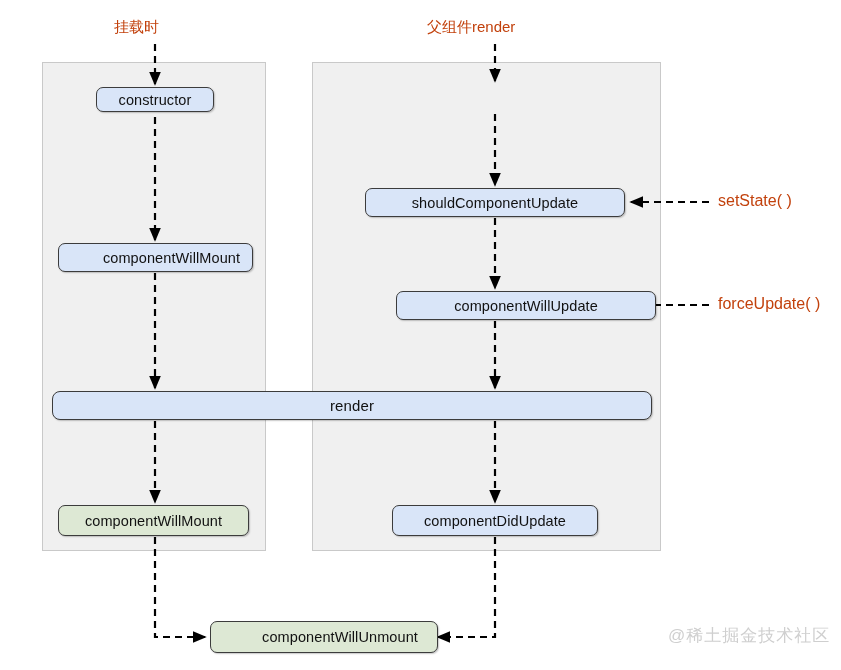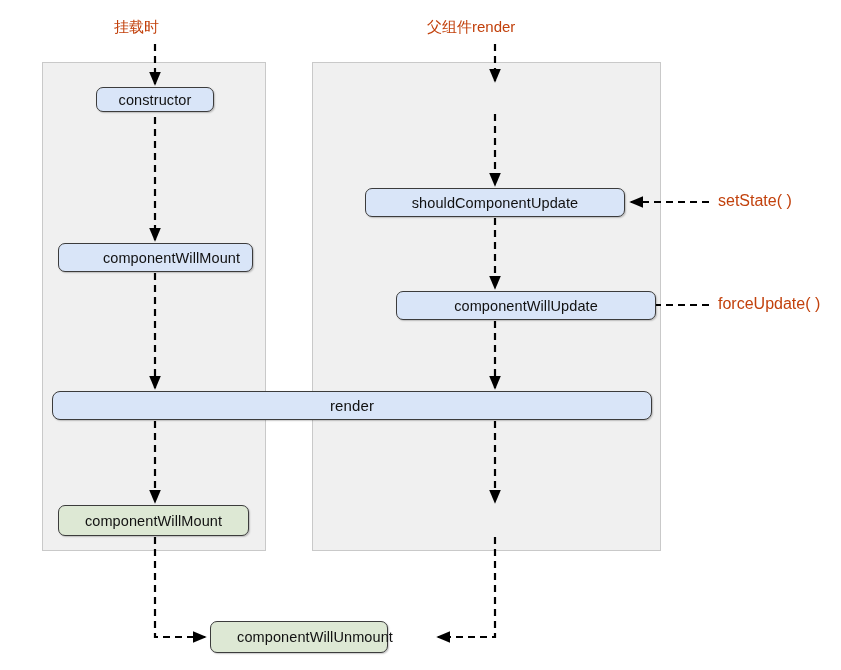--- a/index.html
+++ b/index.html
@@ -48,21 +48,21 @@
   .node.wide  { font-weight: normal; font-size: 15px; border-radius: 8px; }
 
   #n-constructor            { left: 96px;  top: 87px;  width: 118px; height: 25px; }
   #n-componentWillMount     { left: 58px;  top: 243px; width: 195px; height: 29px; padding-left: 32px; }
   #n-componentDidMount      { left: 58px;  top: 505px; width: 191px; height: 31px; }
   #n-componentWillReceiveProps { left: 365px; top: 84px;  width: 260px; height: 29px; }
   #n-shouldComponentUpdate  { left: 365px; top: 188px; width: 260px; height: 29px; }
   #n-componentWillUpdate    { left: 365px; top: 291px; width: 260px; height: 29px; margin-left: 31px; }
   #n-componentDidUpdate     { left: 392px; top: 505px; width: 206px; height: 31px; }
   #n-render                 { left: 52px;  top: 391px; width: 600px; height: 29px; }
-  #n-componentWillUnmount   { left: 210px; top: 621px; width: 178px; height: 32px; padding-left: 32px; }
+  #n-componentWillUnmount   { left: 210px; top: 621px; width: 228px; height: 32px; padding-left: 32px; }
 
   
   .caption {
     position: absolute;
     font-size: 15px;
     color: #c2410c;
     white-space: nowrap;
   }
   #cap-mount   { left: 114px; top: 18px; }
   #cap-parent  { left: 427px; top: 18px; }
@@ -132,22 +132,24 @@
 
   <div class="caption" id="cap-mount">挂载时</div>
   <div class="caption" id="cap-parent">父组件render</div>
 
   <div class="node blue" id="n-constructor">constructor</div>
   <div class="node blue" id="n-componentWillMount">componentWillMount</div>
   <div class="node green" id="n-componentDidMount">componentWillMount</div>
 
   <div class="node blue" id="n-shouldComponentUpdate">shouldComponentUpdate</div>
   <div class="node blue" id="n-componentWillUpdate">componentWillUpdate</div>
+  <div class="node blue" id="n-componentDidUpdate">componentDidUpdate</div>
 
   <div class="node blue wide" id="n-render">render</div>
 
   <div class="node green" id="n-componentWillUnmount">componentWillUnmount</div>
 
   <div class="side-label" id="lbl-setstate">setState( )</div>
   <div class="side-label" id="lbl-forceupdate">forceUpdate( )</div>
 
+  <div id="watermark">@稀土掘金技术社区</div>
 
 </div>
 
 </body></html>

